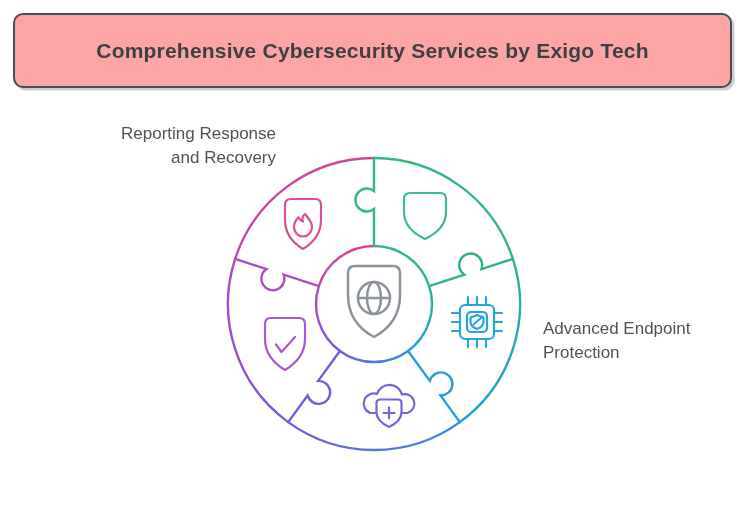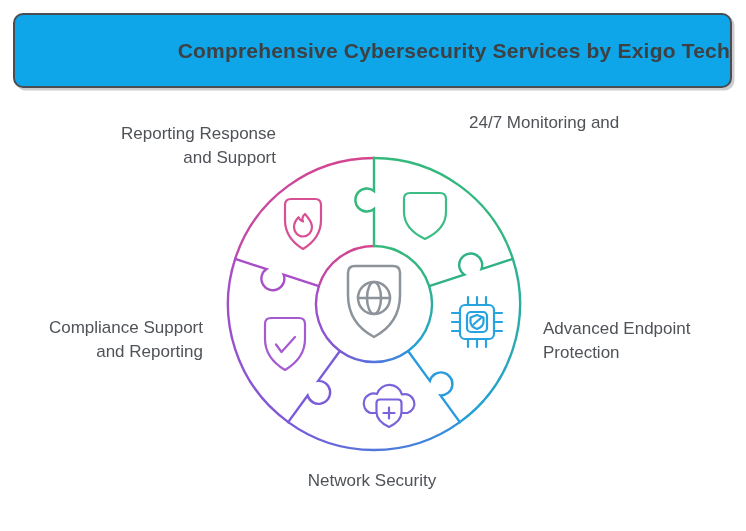--- a/index.html
+++ b/index.html
@@ -2,23 +2,23 @@
 <html><head>
 <meta charset="utf-8">
 <style>
   html,body{margin:0;padding:0;background:#ffffff;}
   .page{
     position:relative;width:746px;height:531px;background:#ffffff;overflow:hidden;
     font-family:"Liberation Sans", sans-serif;
   }
   .title-box{
     position:absolute;left:13px;top:13px;width:719px;height:75px;box-sizing:border-box;
-    border:2px solid #4a4d52;border-radius:10px;background:#0ea5e9;
+    border:2px solid #4a4d52;border-radius:10px;background:#fca5a5;
     box-shadow:2.5px 2.5px 0 rgba(90,90,95,0.30);
-    display:flex;align-items:center;justify-content:flex-end;
+    display:flex;align-items:center;justify-content:center;
   }
   .title-box span{
     font-size:21px;font-weight:700;color:#3d4144;letter-spacing:.2px;
   }
   .label{
     position:absolute;font-size:17px;line-height:23.5px;color:#4f5358;
   }
   .label span{display:block;}
   .align-right{text-align:right;}
   .align-left{text-align:left;}
@@ -29,35 +29,29 @@
 <body>
 
 <div class="page">
 
   <div class="title-box">
     <span>Comprehensive Cybersecurity Services by Exigo Tech</span>
   </div>
 
   <div class="label align-right" style="left:46px;top:122px;width:230px">
     <span>Reporting Response</span>
-    <span>and Support</span>
+    <span>and Recovery</span>
   </div>
   <div class="label align-left" style="left:469px;top:111px;width:230px">
-    <span>24/7 Monitoring and</span>
-  </div>
-  <div class="label align-right" style="left:0px;top:316px;width:203px">
-    <span>Compliance Support</span>
-    <span>and Reporting</span>
   </div>
   <div class="label align-left" style="left:543px;top:317px;width:210px">
     <span>Advanced Endpoint</span>
     <span>Protection</span>
   </div>
   <div class="label align-center" style="left:260px;top:469px;width:224px">
-    <span>Network Security</span>
   </div>
 
   <svg width="746" height="531" viewBox="0 0 746 531">
     <defs id="wheel-defs">
         <linearGradient id="g-o-incident" gradientUnits="userSpaceOnUse" x1="374.00" y1="158.00" x2="235.15" y2="258.88">
           <stop offset="0" stop-color="#d6458b"></stop>
           <stop offset="1" stop-color="#c04aa9"></stop>
         </linearGradient>
         <linearGradient id="g-h-incident" gradientUnits="userSpaceOnUse" x1="374.00" y1="246.00" x2="318.84" y2="286.08">
           <stop offset="0" stop-color="#d6458b"></stop>

